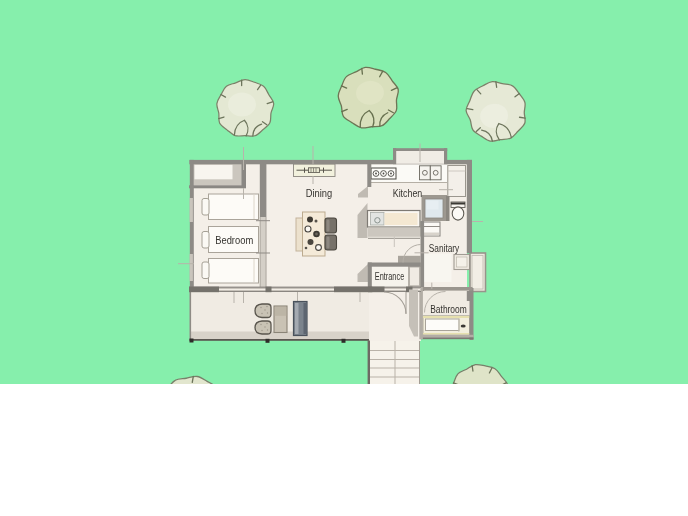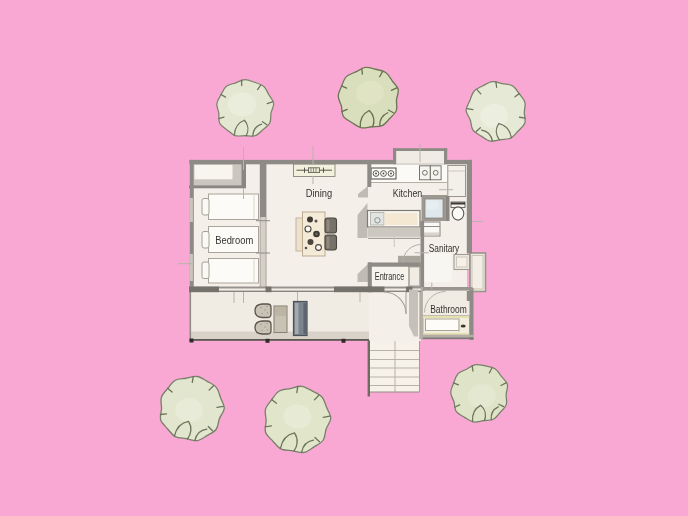--- a/index.html
+++ b/index.html
@@ -1,16 +1,16 @@
 <!DOCTYPE html>
 <html><head>
 <meta charset="utf-8">
 <style>
   html,body{margin:0;padding:0;background:#ffffff;}
-  .page{position:relative;width:688px;height:516px;background:#f9a8d4;overflow:hidden;}
+  .page{position:relative;width:688px;height:384px;background:#86efac;overflow:hidden;}
   svg{position:absolute;left:0;top:0;}
   text{font-family:"Liberation Sans",sans-serif;fill:#35332f;}
 </style>
 </head>
 <body>
 <div class="page">
 <svg width="688" height="516" viewBox="0 0 688 516">
 <defs>
 
   <g id="treeblob">

